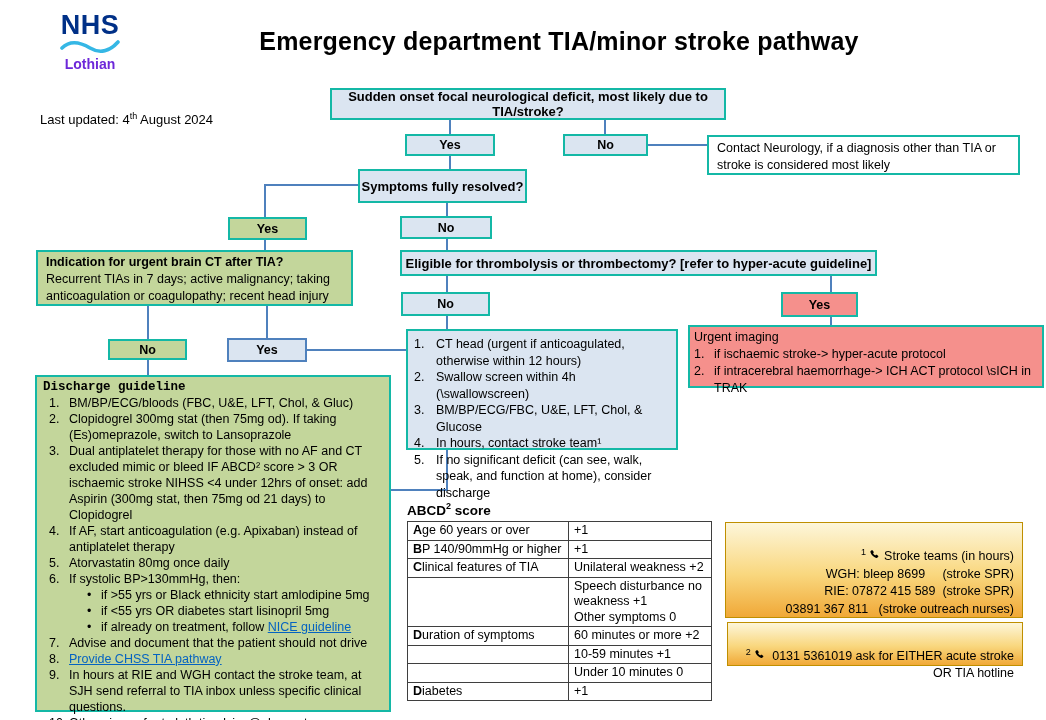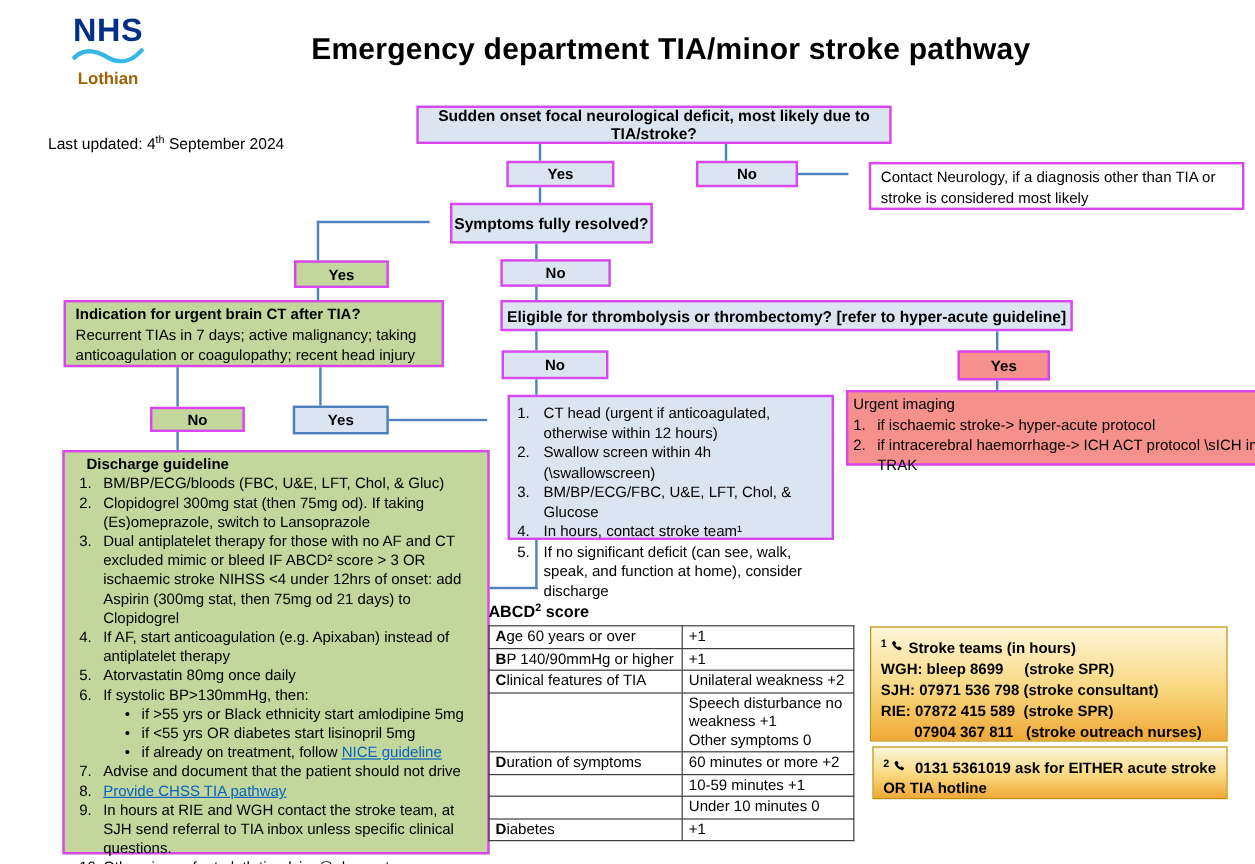--- a/index.html
+++ b/index.html
@@ -2,28 +2,28 @@
 <html><head>
 <meta charset="utf-8">
 <style>
   html,body{margin:0;padding:0;background:#fff;}
   #page{position:relative;width:1046px;height:720px;background:#fff;overflow:hidden;
         font-family:"Liberation Sans",sans-serif;color:#000;}
 
   
   .nhs-logo{position:absolute;left:55px;top:12px;width:70px;text-align:center;}
   .nhs-word{font-size:27px;font-weight:bold;color:#003087;letter-spacing:.5px;line-height:26px;text-align:center;}
-  .nhs-region{font-size:14px;font-weight:bold;color:#a16207;line-height:14px;}
+  .nhs-region{font-size:14px;font-weight:bold;color:#6d28d9;line-height:14px;}
   .page-title{position:absolute;left:0;top:27px;width:1046px;text-align:center;
               font-size:25px;font-weight:bold;letter-spacing:.2px;margin-left:36px;}
   .last-updated{position:absolute;left:40px;top:111px;font-size:13px;}
   sup{font-size:9px;}
 
   
-  .box{position:absolute;border:2px solid #d946ef;box-sizing:border-box;font-size:12.5px;margin-left:17px;}
+  .box{position:absolute;border:2px solid #14b8a6;box-sizing:border-box;font-size:12.5px;}
   .fill-blue{background:#dbe5f1;}
   .fill-green{background:#c3d69b;}
   .fill-red{background:#f5908c;}
   .fill-white{background:#ffffff;}
   .center{display:flex;align-items:center;justify-content:center;text-align:center;}
   .bold{font-weight:bold;}
 
   
   .vline,.hline{position:absolute;background:#4f81bd;}
   .vline{width:2px;} .hline{height:2px;}
@@ -45,39 +45,39 @@
   .abcd-title{position:absolute;left:407px;top:501px;font-size:13.5px;font-weight:bold;}
   .abcd-table{position:absolute;left:407px;top:521px;border-collapse:collapse;
               width:305px;font-size:12.5px;line-height:15.5px;table-layout:fixed;}
   .abcd-table td{border:1px solid #3f3f3f;padding:1px 5px;vertical-align:top;}
   .abcd-table td.lbl{width:150px;}
   .abcd-table td.lbl::first-letter{font-weight:bold;}
 
   
   .orange{position:absolute;border:1px solid #bf8f00;box-sizing:border-box;
           background:linear-gradient(180deg,#fdf6da 0%,#f9d77e 55%,#f0a837 100%);
-          font-size:12.5px;font-weight:bold;padding:5px 8px;}
+          font-size:12.5px;font-weight:normal;padding:21px 8px;text-align:right;}
   .steam-line{white-space:pre;line-height:17.5px;}
   .phone-svg{vertical-align:-2px;margin:0 3px 0 2px;}
 </style>
 </head>
 <body>
 
 <div id="page">
 
   <div class="nhs-logo">
     <div class="nhs-word">NHS</div>
     <svg class="nhs-wave" width="62" height="15" viewBox="0 0 62 15">
       <path d="M3 10 C 11 2, 21 4, 31 10 C 41 16, 51 13, 59 4" stroke="#35b7e5" stroke-width="3.6" fill="none" stroke-linecap="round"></path>
     </svg>
     <div class="nhs-region">Lothian</div>
   </div>
   <div class="page-title">Emergency department TIA/minor stroke pathway</div>
   <div class="last-updated">
-    <span>Last updated: 4</span><sup>th</sup><span> September 2024</span>
+    <span>Last updated: 4</span><sup>th</sup><span> August 2024</span>
   </div>
 
   <div class="vline" style="left:449px;top:120px;height:14px;"></div>
   <div class="vline" style="left:604px;top:120px;height:14px;"></div>
   <div class="hline" style="left:648px;top:144px;width:59px;"></div>
   <div class="vline" style="left:449px;top:156px;height:13px;"></div>
   <div class="hline" style="left:264px;top:184px;width:94px;"></div>
   <div class="vline" style="left:264px;top:184px;height:33px;"></div>
   <div class="vline" style="left:446px;top:203px;height:13px;"></div>
   <div class="vline" style="left:264px;top:240px;height:10px;"></div>
@@ -151,21 +151,21 @@
           <span class="ntxt">if ischaemic stroke-&gt; hyper-acute protocol</span>
         </div>
         <div class="nrow">
           <span class="nnum-sm">2.</span>
           <span class="ntxt">if intracerebral haemorrhage-&gt; ICH ACT protocol \sICH in TRAK</span>
         </div>
       </div>
   </div>
 
   <div class="box fill-green discharge-list" style="left:35px;top:375px;width:356px;height:337px;padding-top:2px;">
-    <div class="bold" style="padding-left:18px;">Discharge guideline</div>
+    <div class="bold" style="padding-left:6px;font-family:Liberation Mono, monospace;">Discharge guideline</div>
     <div>
         <div class="nrow">
           <span class="nnum2">1.</span>
           <span class="ntxt">BM/BP/ECG/bloods (FBC, U&amp;E, LFT, Chol, &amp; Gluc)</span>
         </div>
         <div class="nrow">
           <span class="nnum2">2.</span>
           <span class="ntxt">Clopidogrel 300mg stat (then 75mg od). If taking (Es)omeprazole, switch to Lansoprazole</span>
         </div>
         <div class="nrow">
@@ -271,23 +271,22 @@
         </tr>
       </tbody>
     </table>
 
   <div class="orange" style="left:725px;top:522px;width:298px;height:96px;">
     <div class="steam-line"><sup>1</sup><svg class="phone-svg" width="13" height="13" viewBox="0 0 24 24">
           <path d="M6.6 2.5c.6-.6 1.6-.5 2.1.2l1.7 2.3c.4.6.4 1.4-.1 1.9l-1 1c.9 1.7 2.3 3.1 4 4l1-1c.5-.5 1.3-.6 1.9-.1l2.3 1.7c.7.5.8 1.5.2 2.1l-1.3 1.3c-.6.6-1.5.8-2.3.5-5-1.7-8.9-5.6-10.6-10.6-.3-.8-.1-1.7.5-2.3z" fill="#000"></path>
         </svg><span>Stroke teams (in hours)</span></div>
     <div>
         <div class="steam-line">WGH: bleep 8699     (stroke SPR)</div>
-        <div class="steam-line">SJH: 07971 536 798 (stroke consultant)</div>
         <div class="steam-line">RIE: 07872 415 589  (stroke SPR)</div>
-        <div class="steam-line">        07904 367 811   (stroke outreach nurses)</div>
+        <div class="steam-line">        03891 367 811   (stroke outreach nurses)</div>
       </div>
   </div>
 
   <div class="orange" style="left:727px;top:622px;width:296px;height:44px;line-height:17px;">
     <sup>2</sup><svg class="phone-svg" width="13" height="13" viewBox="0 0 24 24">
         <path d="M6.6 2.5c.6-.6 1.6-.5 2.1.2l1.7 2.3c.4.6.4 1.4-.1 1.9l-1 1c.9 1.7 2.3 3.1 4 4l1-1c.5-.5 1.3-.6 1.9-.1l2.3 1.7c.7.5.8 1.5.2 2.1l-1.3 1.3c-.6.6-1.5.8-2.3.5-5-1.7-8.9-5.6-10.6-10.6-.3-.8-.1-1.7.5-2.3z" fill="#000"></path>
       </svg><span> 0131 5361019 ask for EITHER acute stroke OR TIA hotline</span>
   </div>
 
 </div>

